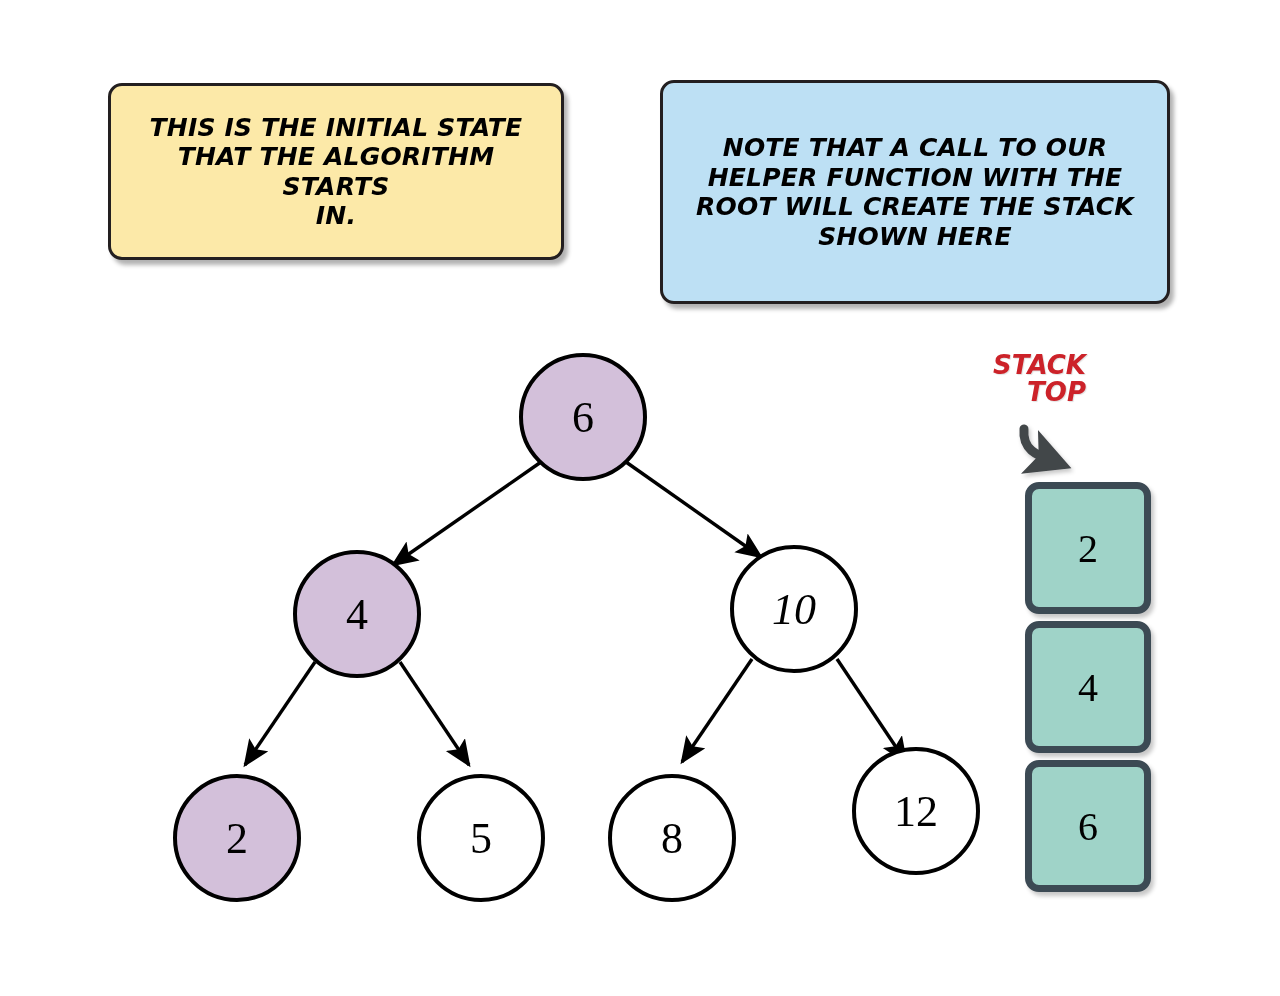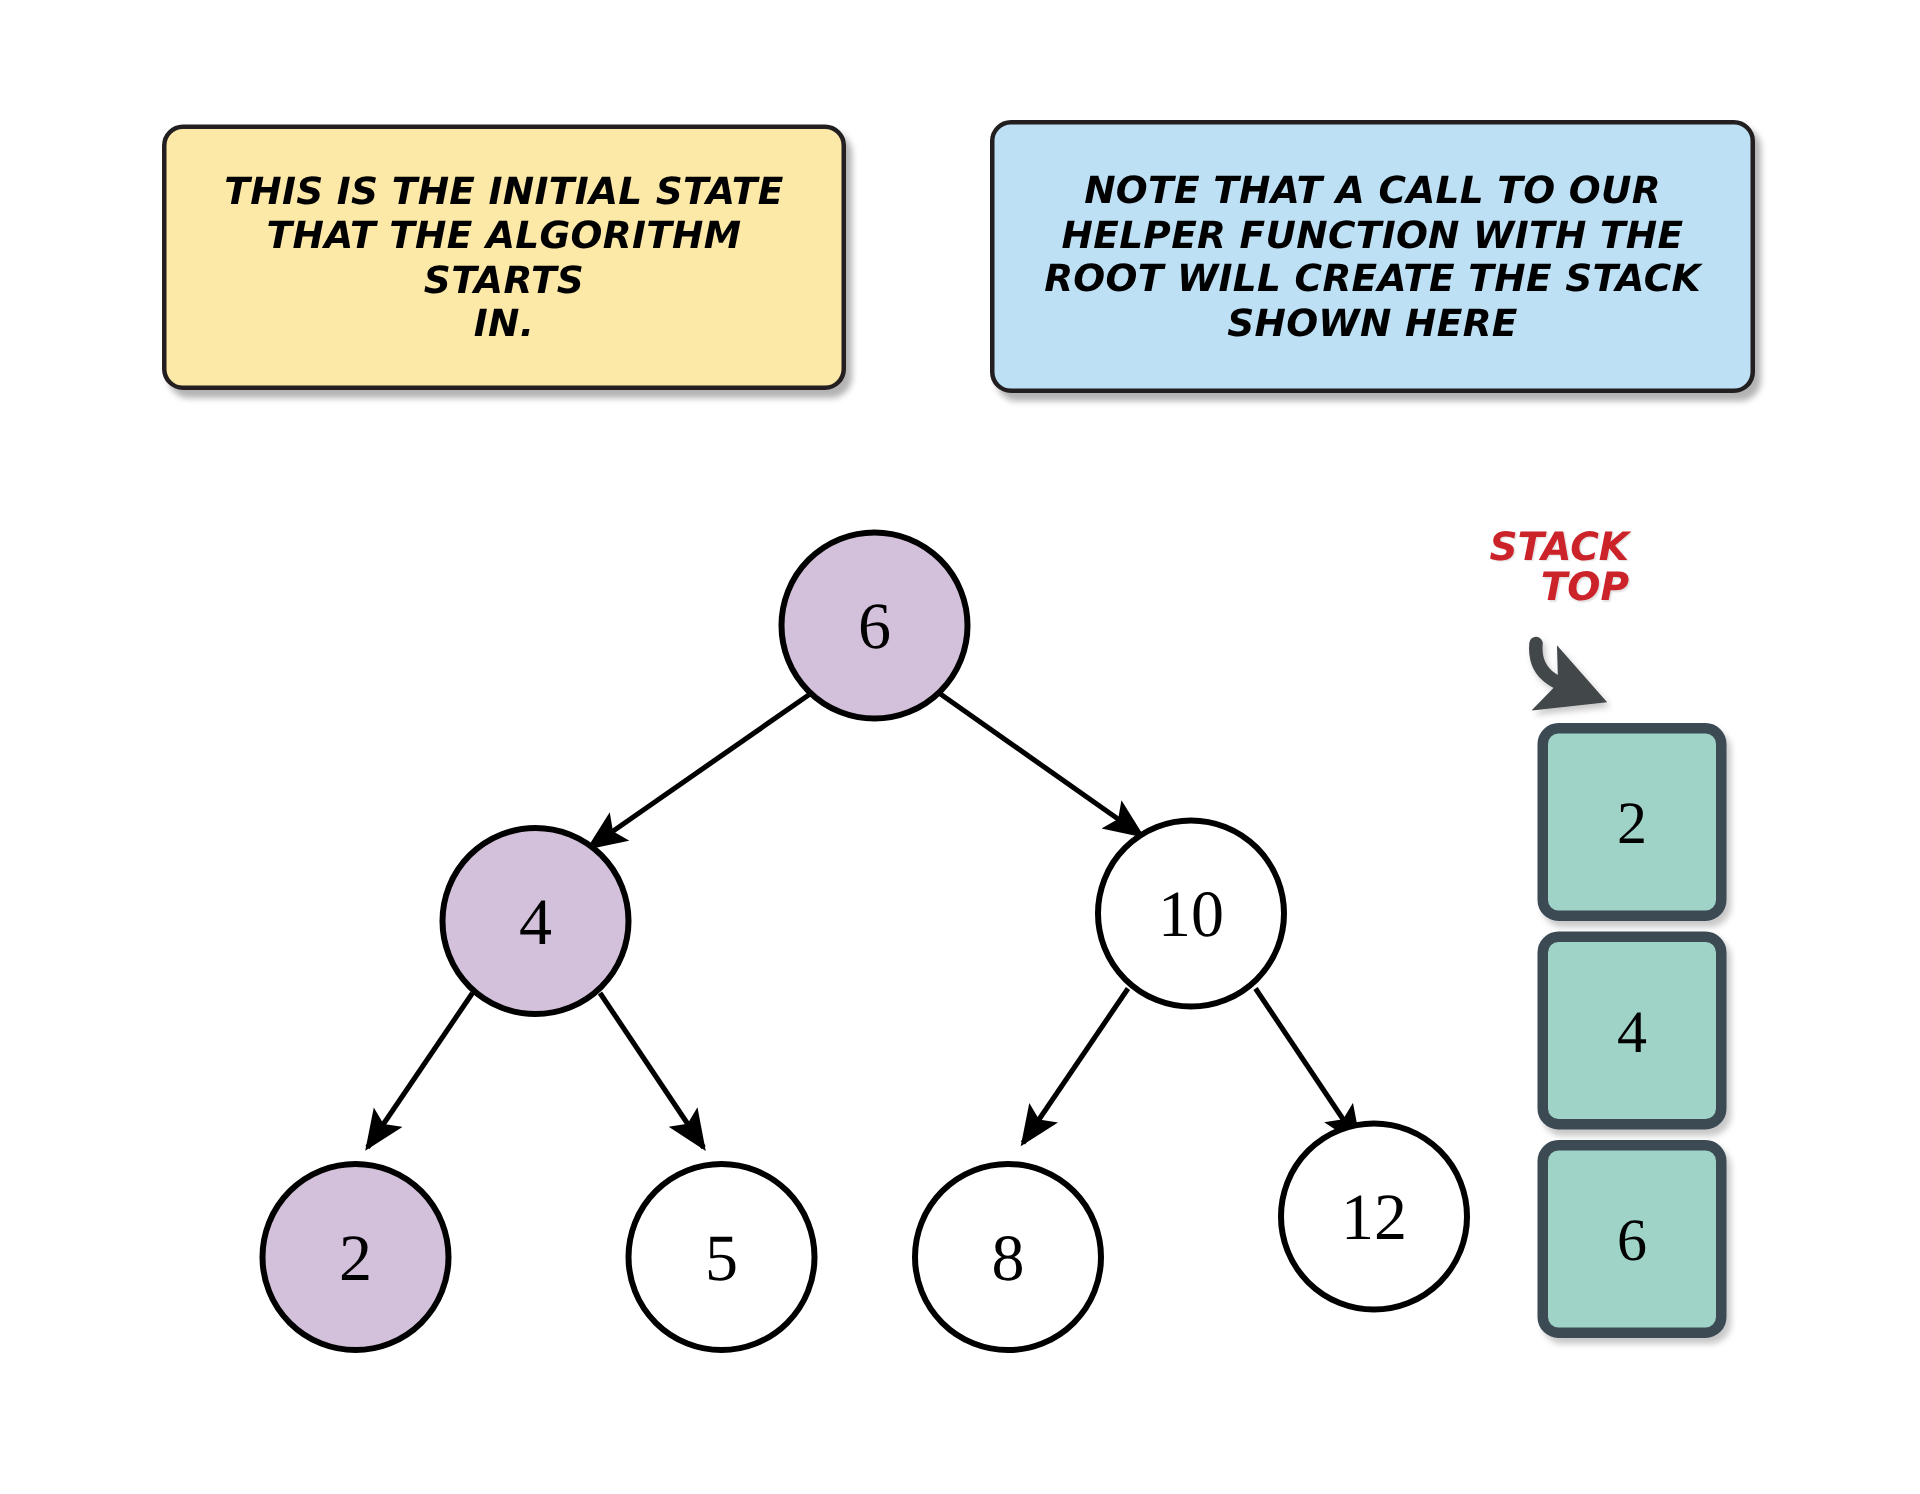--- a/index.html
+++ b/index.html
@@ -51,21 +51,21 @@
     top: 83px;
     width: 456px;
     height: 177px;
     background: #fce9a8;
     font-size: 25px;
   }
   #note-helper-call {
     left: 660px;
     top: 80px;
     width: 510px;
-    height: 182px;
+    height: 224px;
     background: #bde0f4;
     font-size: 25px;
   }
 
   
   .tree-layer {
     position: absolute;
     left: 0; top: 0;
     width: 1280px;
     height: 996px;
@@ -166,21 +166,21 @@
 <div class="tree-layer">
 
   <div class="node visited" style="left:519px; top:353px; width:128px; height:128px;">
     <span>6</span>
   </div>
 
   <div class="node visited" style="left:293px; top:550px; width:128px; height:128px;">
     <span>4</span>
   </div>
 
-  <div class="node" style="left:730px; top:545px; width:128px; height:128px;">
+  <div class="node" style="left:730px; top:545px; width:128px; height:128px;font-style:italic;">
     <span>10</span>
   </div>
 
   <div class="node visited" style="left:173px; top:774px; width:128px; height:128px;">
     <span>2</span>
   </div>
 
   <div class="node" style="left:417px; top:774px; width:128px; height:128px;">
     <span>5</span>
   </div>

